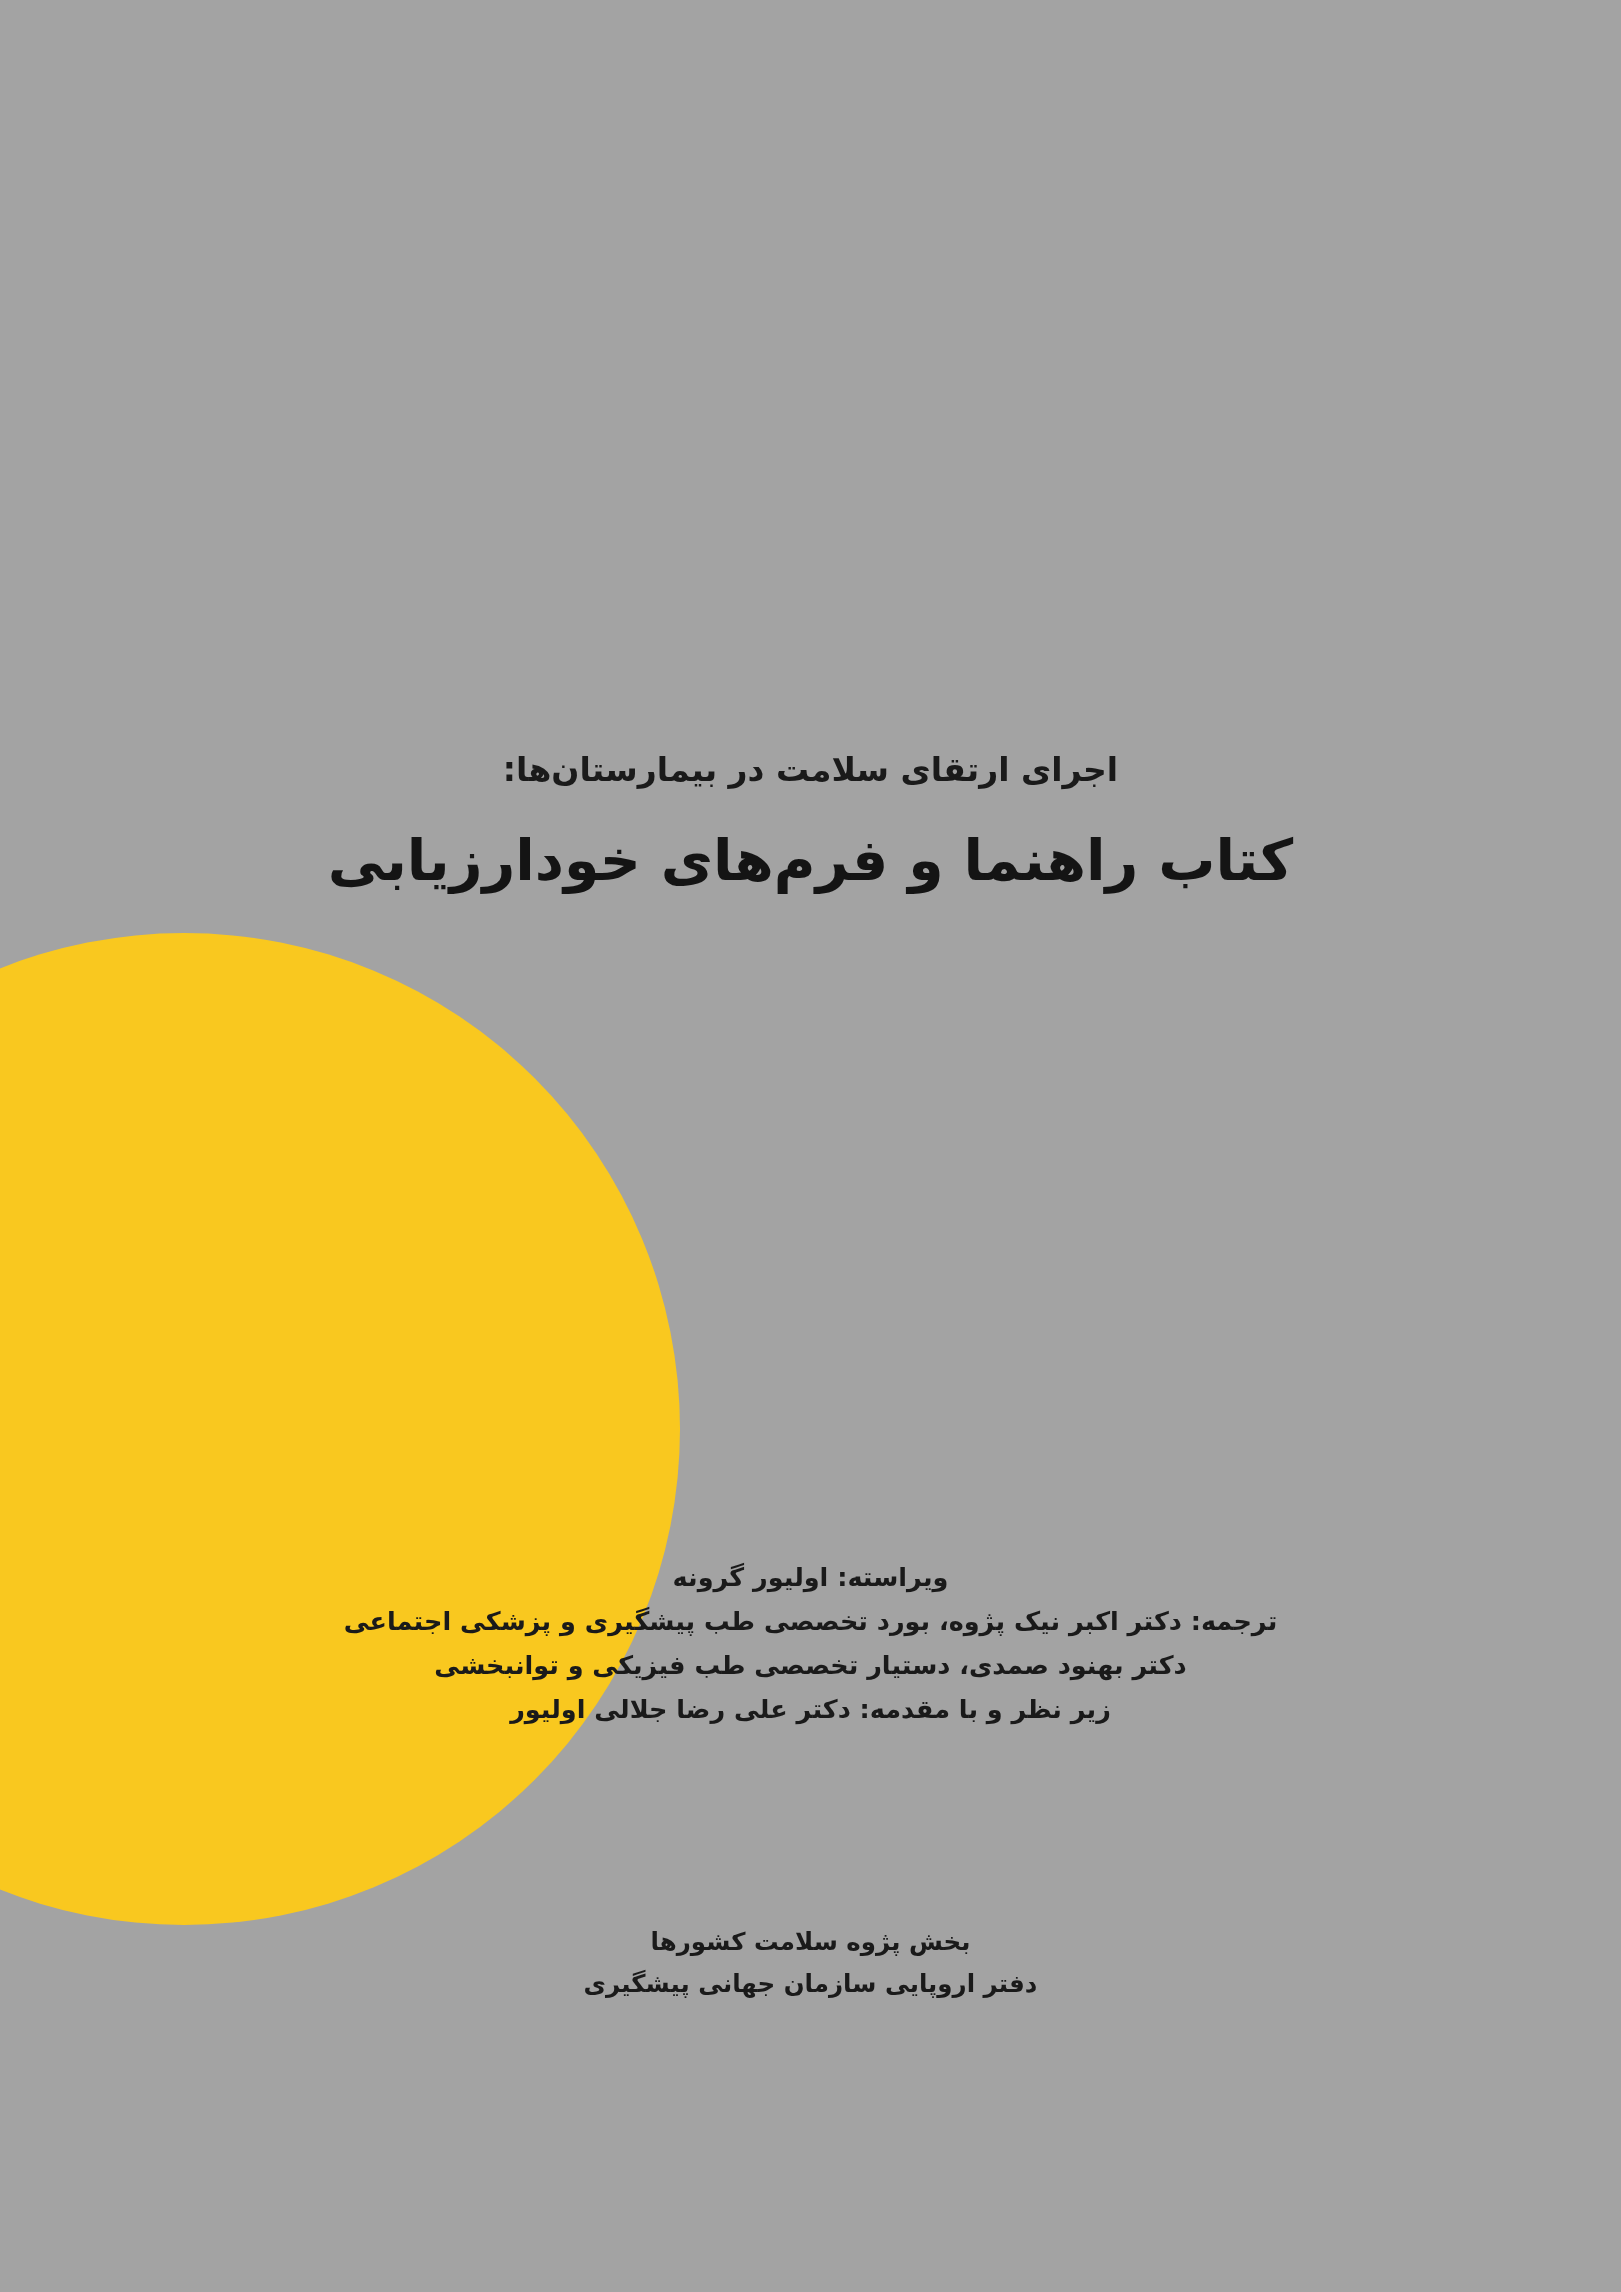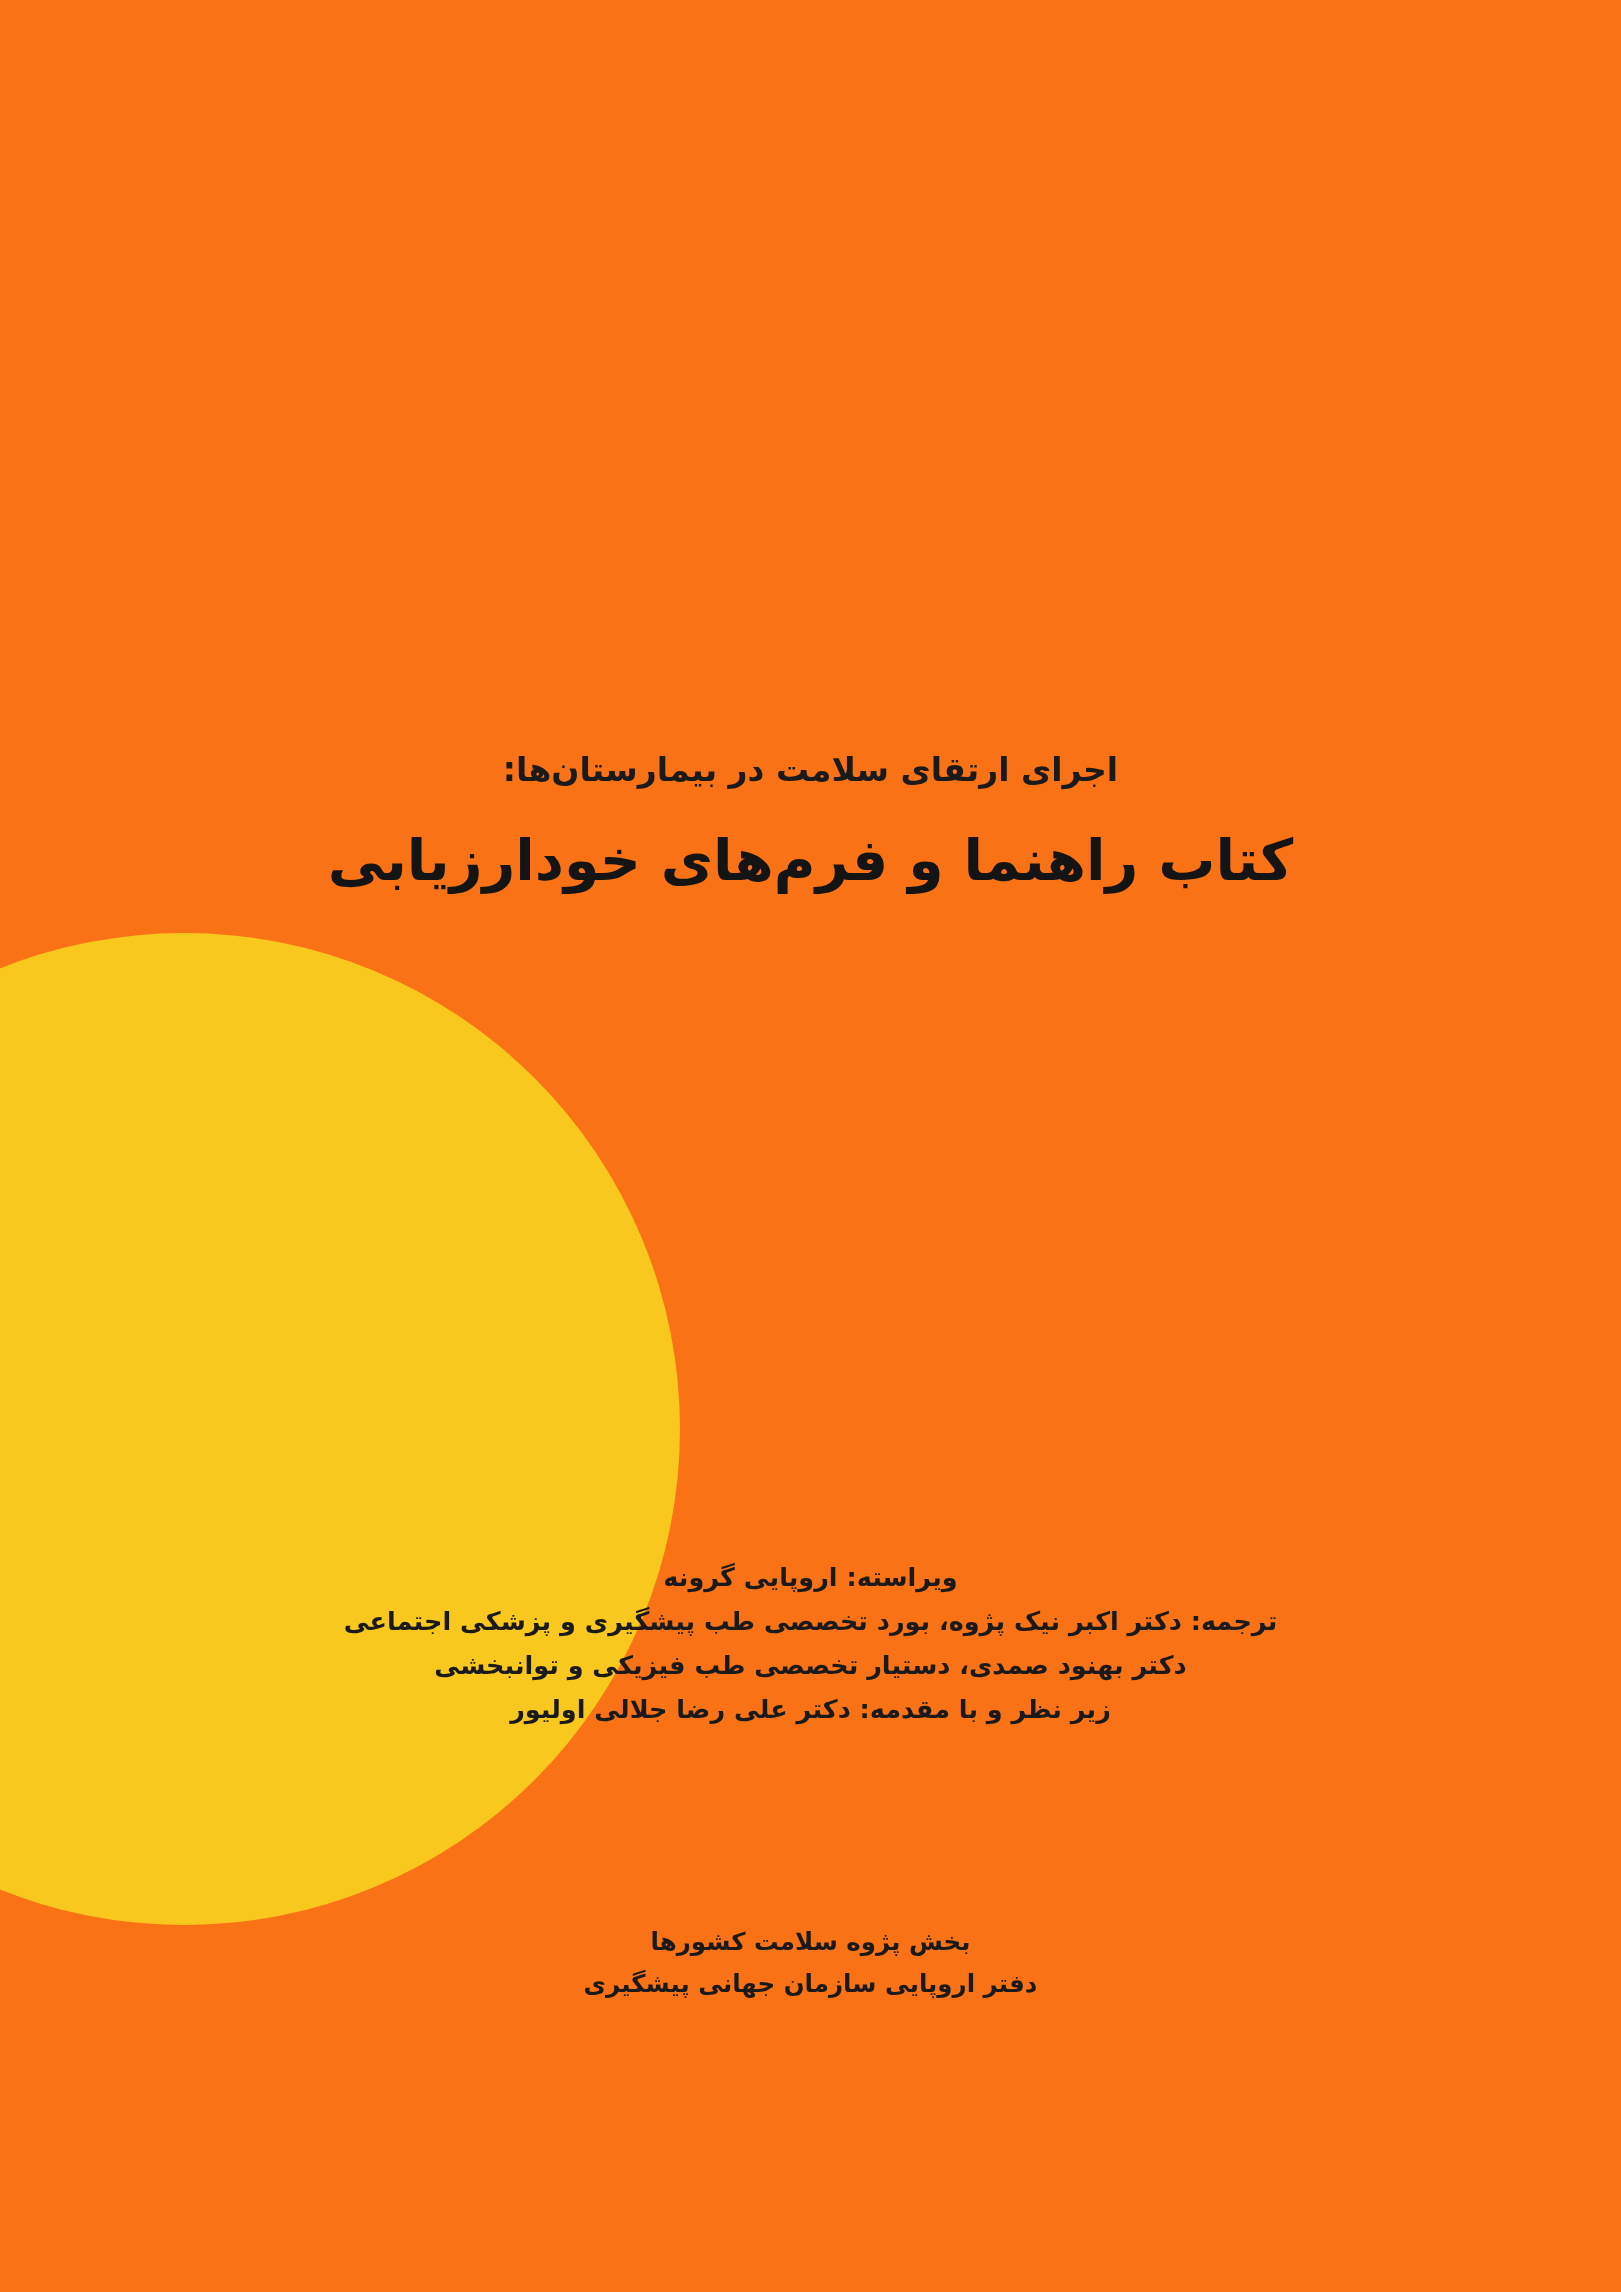--- a/index.html
+++ b/index.html
@@ -7,21 +7,21 @@
     padding: 0;
     background: #ffffff;
   }
   body {
     font-family: "DejaVu Sans", "Liberation Sans", sans-serif;
   }
   .page {
     position: relative;
     width: 1621px;
     height: 2293px;
-    background: #f97316;
+    background: #a3a3a3;
     overflow: hidden;
     direction: rtl;
   }
   
   .yellow-circle {
     position: absolute;
     left: -312px;
     top: 933px;
     width: 992px;
     height: 992px;
@@ -88,21 +88,21 @@
 <div class="page">
 
   <div class="yellow-circle"></div>
 
   <div class="title-block">
     <div class="subtitle-line">اجرای ارتقای سلامت در بیمارستان‌ها:</div>
     <div class="main-title">کتاب راهنما و فرم‌های خودارزیابی</div>
   </div>
 
   <div class="credits-block">
-    <div class="credit-line">ویراسته: اروپایی گرونه</div>
+    <div class="credit-line">ویراسته: اولیور گرونه</div>
     <div class="credit-line">ترجمه: دکتر اکبر نیک پژوه، بورد تخصصی طب پیشگیری و پزشکی اجتماعی</div>
     <div class="credit-line">دکتر بهنود صمدی، دستیار تخصصی طب فیزیکی و توانبخشی</div>
     <div class="credit-line">زیر نظر و با مقدمه: دکتر علی رضا جلالی اولیور</div>
   </div>
 
   <div class="publisher-block">
     <div class="publisher-line">بخش پژوه سلامت کشورها</div>
     <div class="publisher-line">دفتر اروپایی سازمان جهانی پیشگیری</div>
   </div>
 

